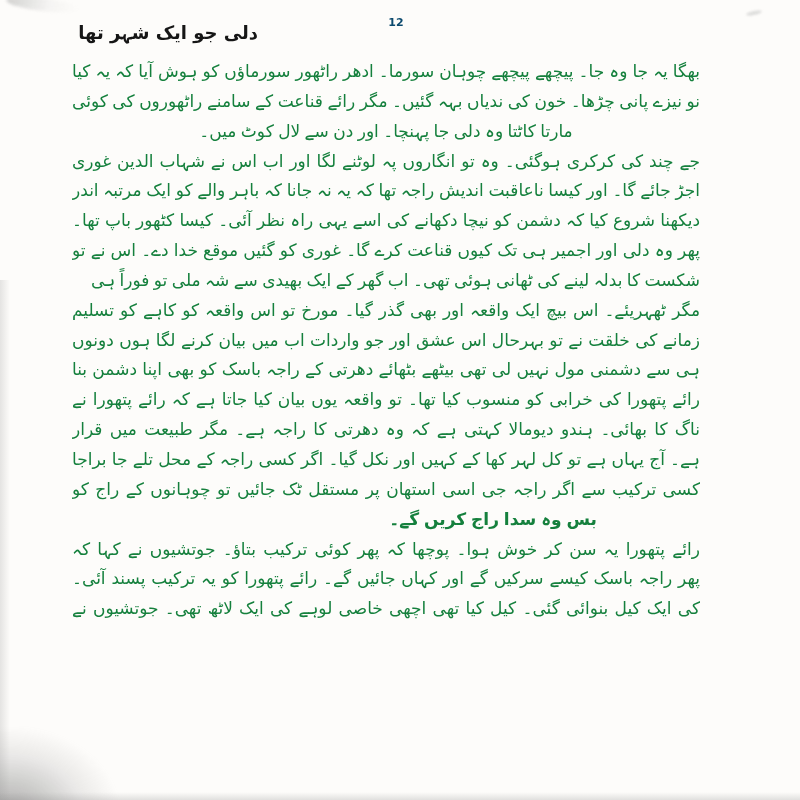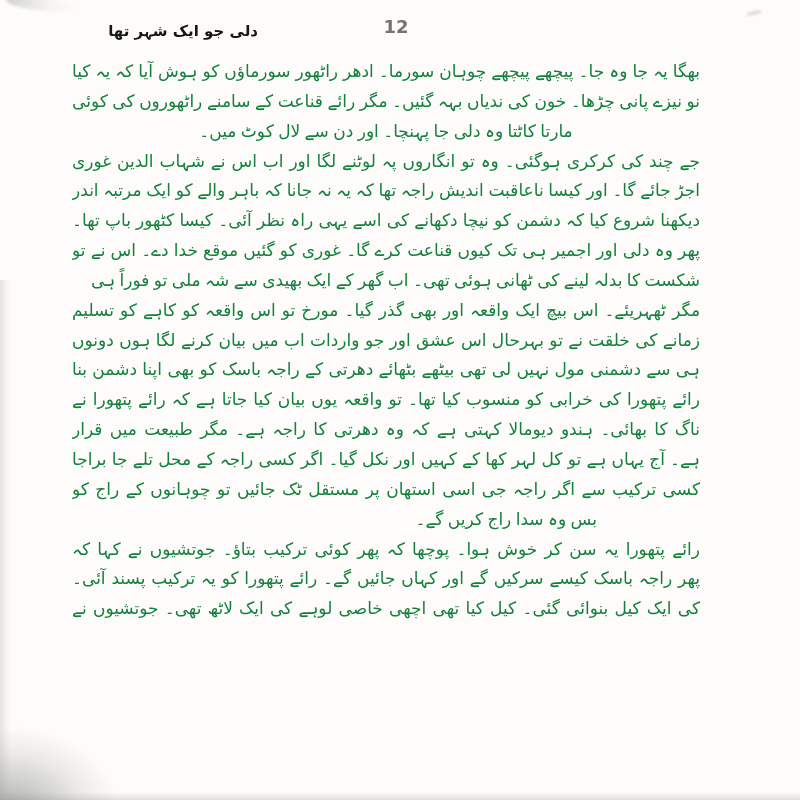--- a/index.html
+++ b/index.html
@@ -13,26 +13,26 @@
     width:800px;height:800px;
     background:#fdfcfa;
     overflow:hidden;
     color:#1b1b1b;
   }
   
   .page-number{
     position:absolute; left:378px; top:16px; width:36px;
     text-align:center;
     font-family:"DejaVu Sans", sans-serif;
-    font-size:18px; font-weight:bold; color:#737373;
+    font-size:11px; font-weight:bold; color:#0c4a6e;
   }
   .header-title{
     position:absolute; left:168px; top:22px; width:90px;
     direction:rtl; text-align:center;
-    font-size:15px; font-weight:bold; color:#161616;
+    font-size:18px; font-weight:bold; color:#161616;
     white-space:nowrap;
   }
   
   .body-text{
     position:absolute; left:72px; top:57px; width:628px;
     direction:rtl;
     font-size:17px;
     color:#15803d;
     word-spacing:-1px;
   }
@@ -49,20 +49,21 @@
   }
   
   .line.end-left{
     text-align:right; text-align-last:left;
   }
   
   .line.end-right{
     text-align:right; text-align-last:right;
     padding-left:85px; padding-right:103px;
     box-sizing:border-box;
+    font-weight:bold;
   }
   
   .smudge-tl{
     position:absolute; left:6px; top:-2px; width:72px; height:13px;
     background:linear-gradient(100deg, rgba(110,110,110,.30), rgba(190,190,190,.12) 60%, rgba(255,255,255,0));
     transform:rotate(7deg);
     border-radius:50%;
     filter:blur(1.5px);
   }
   .smudge-bl{

